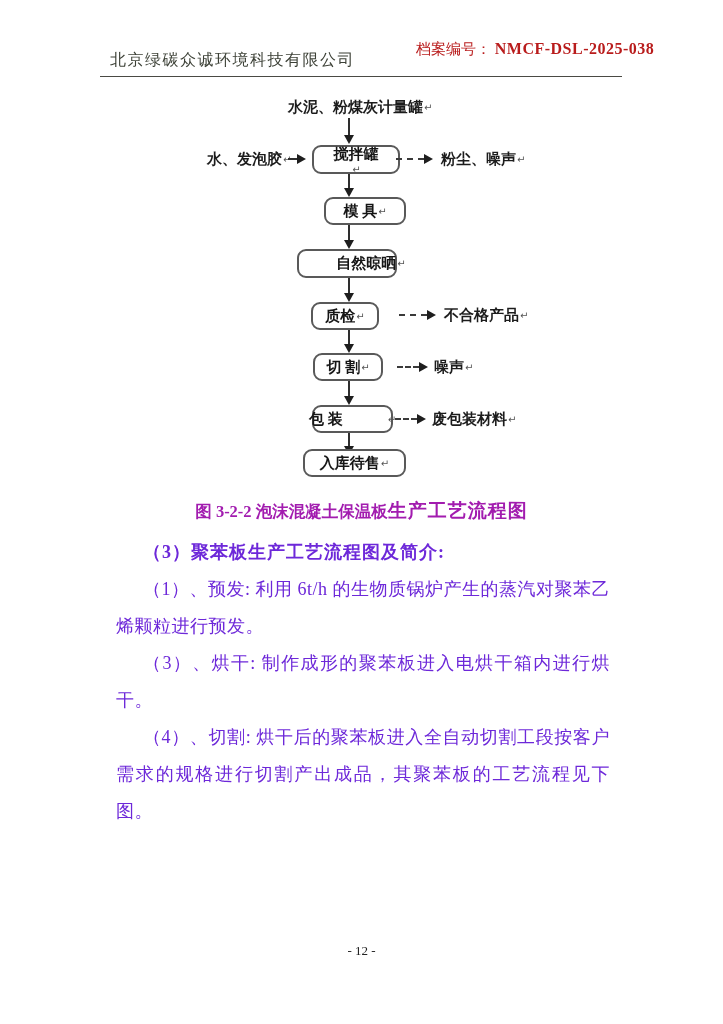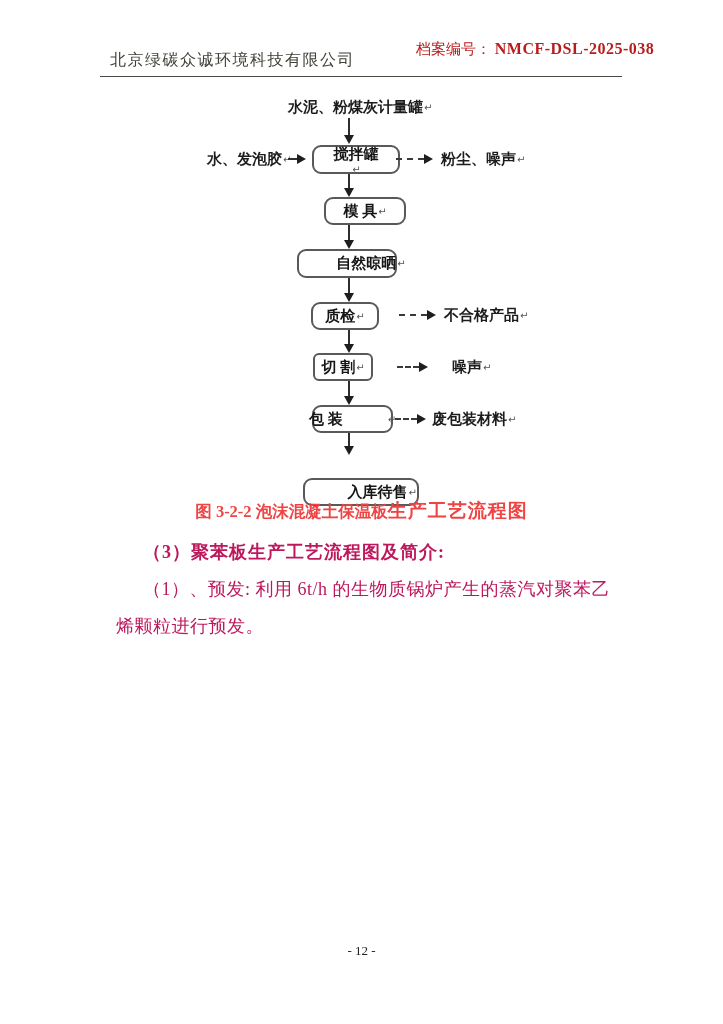--- a/index.html
+++ b/index.html
@@ -43,29 +43,29 @@
   .hline{position:absolute;height:2px;background:#2e2e2e;}
   .dline{position:absolute;height:0;border-top:2px dashed #3a3a3a;}
   .ah-right{
     position:absolute;width:0;height:0;
     border-top:5px solid transparent;border-bottom:5px solid transparent;
     border-left:9px solid #1e1e1e;
   }
   
   .caption{
     position:absolute;left:0;top:498px;width:723px;text-align:center;
-    font-weight:bold;white-space:nowrap;color:#ef4444;
+    font-weight:bold;white-space:nowrap;color:#a21caf;
   }
   .caption .cap-prefix{font-size:16.5px;}
   .caption .cap-suffix{font-size:19px;letter-spacing:1px;}
   
   .bodytext{position:absolute;left:116px;top:534px;width:494px;}
   .bodytext p{
     margin:0;font-size:18px;line-height:37px;text-indent:27px;
-    text-align:justify;color:#be185d;letter-spacing:.5px;
+    text-align:justify;color:#6d28d9;letter-spacing:.5px;
   }
   .bodytext p.b-head{font-weight:bold;letter-spacing:1px;}
   
   .pageno{
     position:absolute;left:0;top:943px;width:723px;text-align:center;
     font-size:13px;color:#222;
   }
 </style>
 </head>
 <body>
@@ -116,52 +116,54 @@
   <div class="fc-box" style="left:297px;top:249px;width:100px;height:29px;padding-left:48px;">
       <span>自然晾晒</span>
       <span class="pmark">↵</span>
     </div>
 
   <div class="fc-box" style="left:311px;top:302px;width:68px;height:28px;">
       <span>质检</span>
       <span class="pmark">↵</span>
     </div>
 
-  <div class="fc-box" style="left:313px;top:353px;width:60px;height:28px;border-radius:6px;">
+  <div class="fc-box" style="left:313px;top:353px;width:70px;height:28px;">
       <span>切 割</span>
       <span class="pmark">↵</span>
     </div>
 
   <div class="fc-box" style="left:312px;top:405px;width:81px;height:28px;gap:44px;">
       <span>包 装</span>
       <span class="pmark">↵</span>
     </div>
 
-  <div class="fc-box" style="left:303px;top:478px;width:116px;height:28px;justify-content:flex-end;">
+  <div class="fc-box" style="left:303px;top:449px;width:103px;height:28px;">
       <span>入库待售</span>
       <span class="pmark">↵</span>
     </div>
 
   <div class="dline" style="left:396px;top:158px;width:28px;"></div>
   <div class="ah-right" style="left:424px;top:154px;"></div>
   <div class="fc-label" style="left:441px;top:150px;"><span>粉尘、噪声</span><span class="pmark">↵</span></div>
 
   <div class="dline" style="left:399px;top:314px;width:28px;"></div>
   <div class="ah-right" style="left:427px;top:310px;"></div>
   <div class="fc-label" style="left:444px;top:306px;text-align:right;"><span>不合格产品</span><span class="pmark">↵</span></div>
 
   <div class="dline" style="left:397px;top:366px;width:22px;"></div>
   <div class="ah-right" style="left:419px;top:362px;"></div>
-  <div class="fc-label" style="left:452px;top:358px;"><span>噪声</span><span class="pmark">↵</span></div>
+  <div class="fc-label" style="left:434px;top:358px;"><span>噪声</span><span class="pmark">↵</span></div>
 
   <div class="dline" style="left:395px;top:418px;width:22px;"></div>
   <div class="ah-right" style="left:417px;top:414px;"></div>
   <div class="fc-label" style="left:432px;top:410px;"><span>废包装材料</span><span class="pmark">↵</span></div>
 </div>
 
 <div class="caption"><span class="cap-prefix">图 3-2-2 泡沫混凝土保温板</span><span class="cap-suffix">生产工艺流程图</span></div>
 
 <div class="bodytext">
   <p class="b-head">（3）聚苯板生产工艺流程图及简介:</p>
   <p>（1）、预发: 利用 6t/h 的生物质锅炉产生的蒸汽对聚苯乙烯颗粒进行预发。</p>
+  <p>（3）、烘干: 制作成形的聚苯板进入电烘干箱内进行烘干。</p>
+  <p>（4）、切割: 烘干后的聚苯板进入全自动切割工段按客户需求的规格进行切割产出成品，其聚苯板的工艺流程见下图。</p>
 </div>
 
 <div class="pageno">- 12 -</div>
 
 </body></html>

